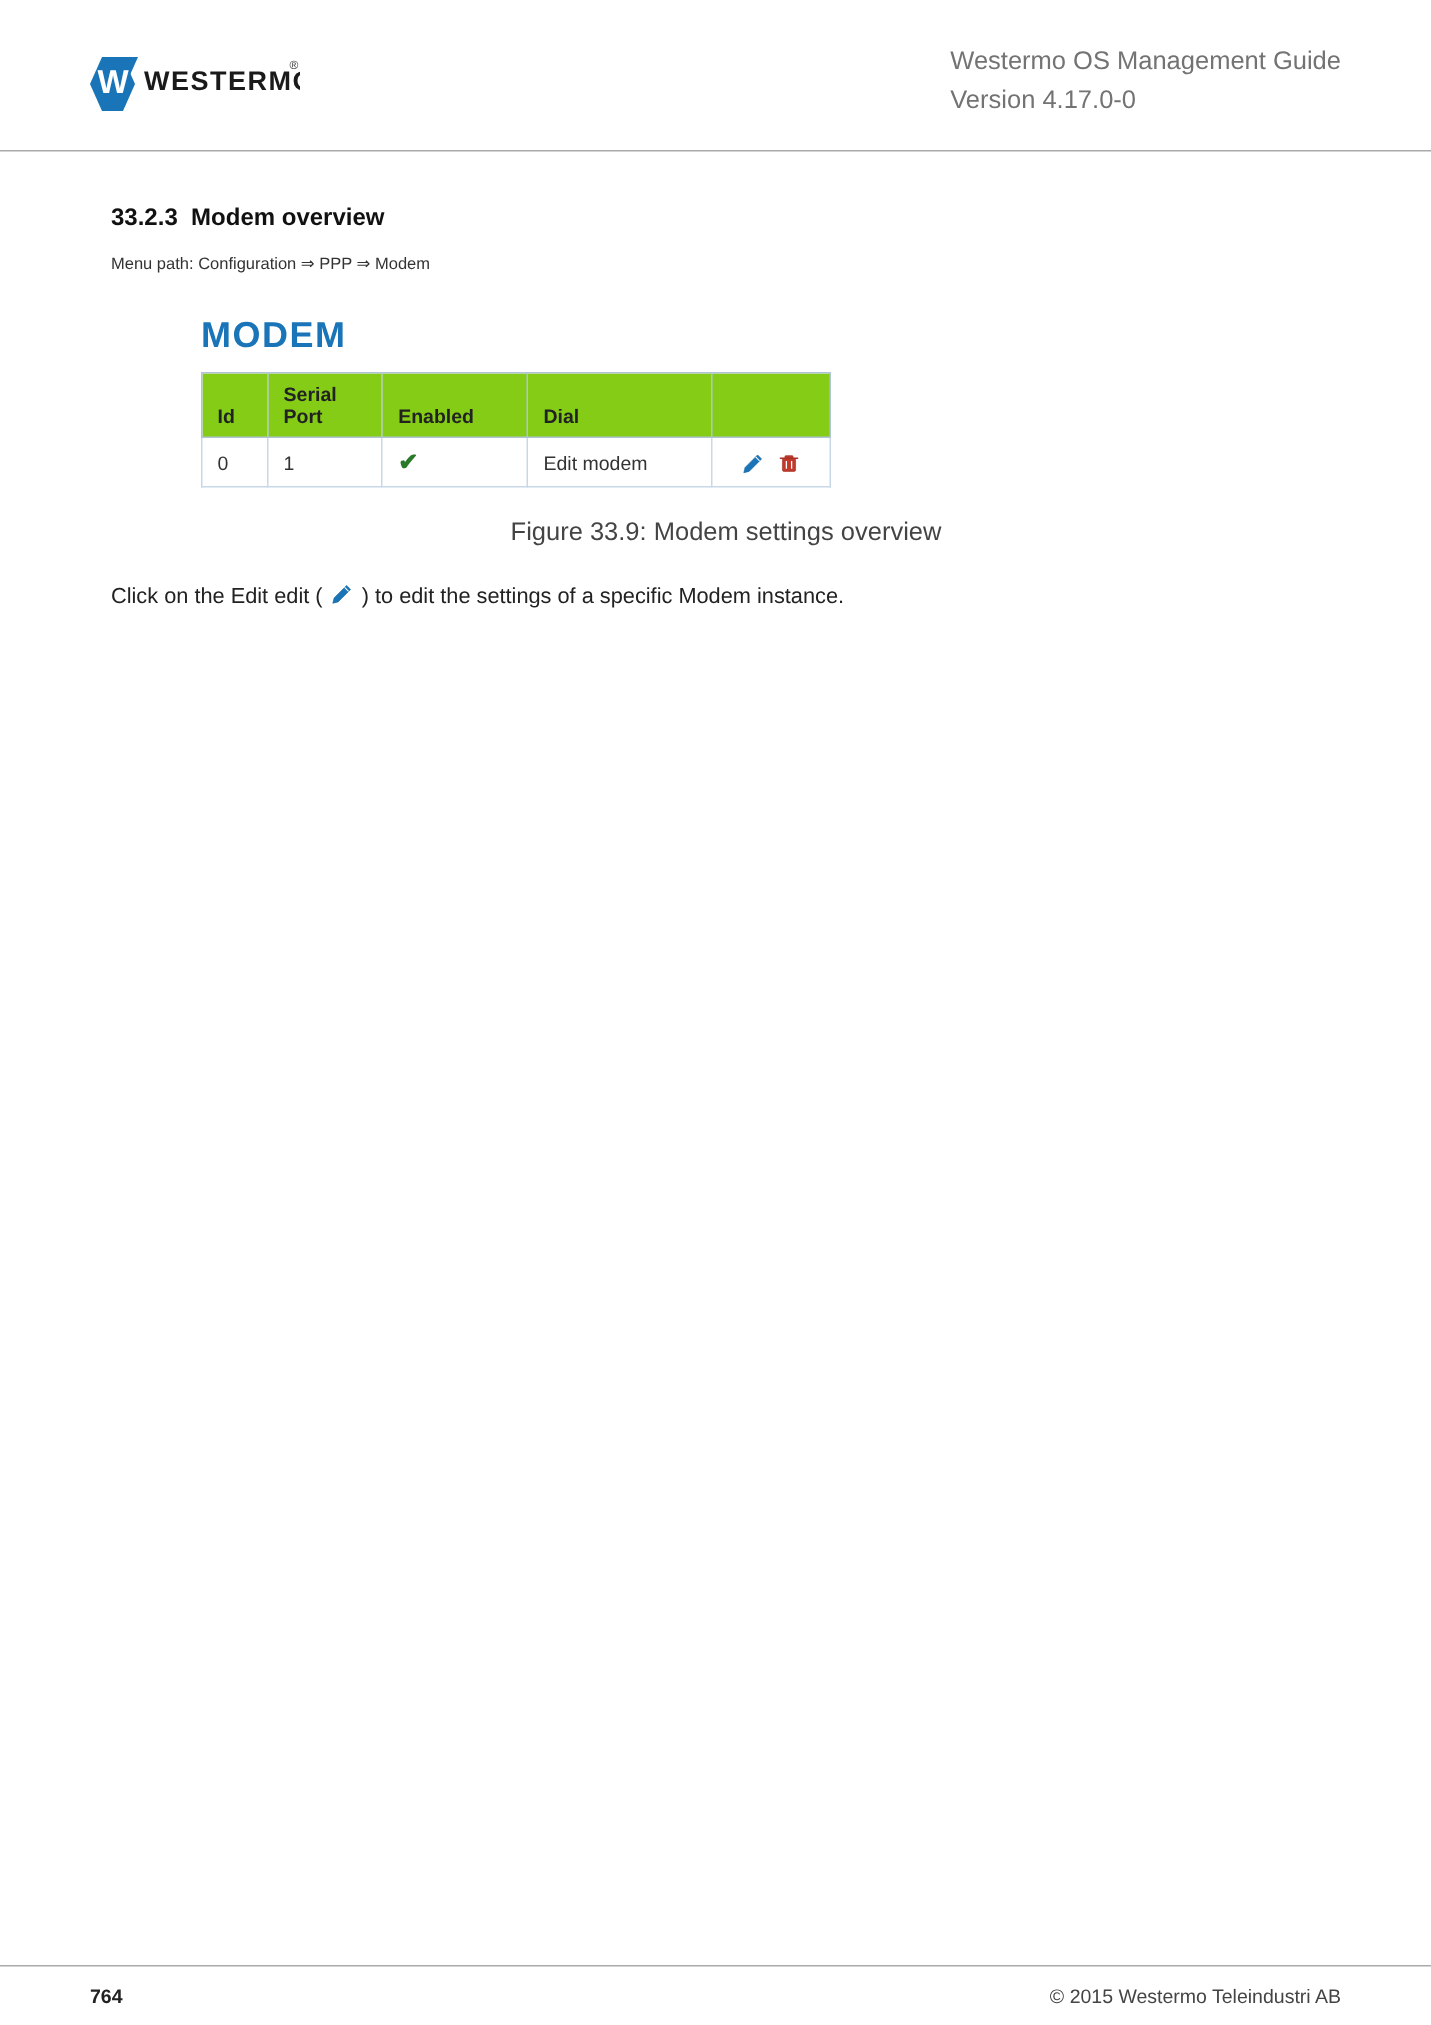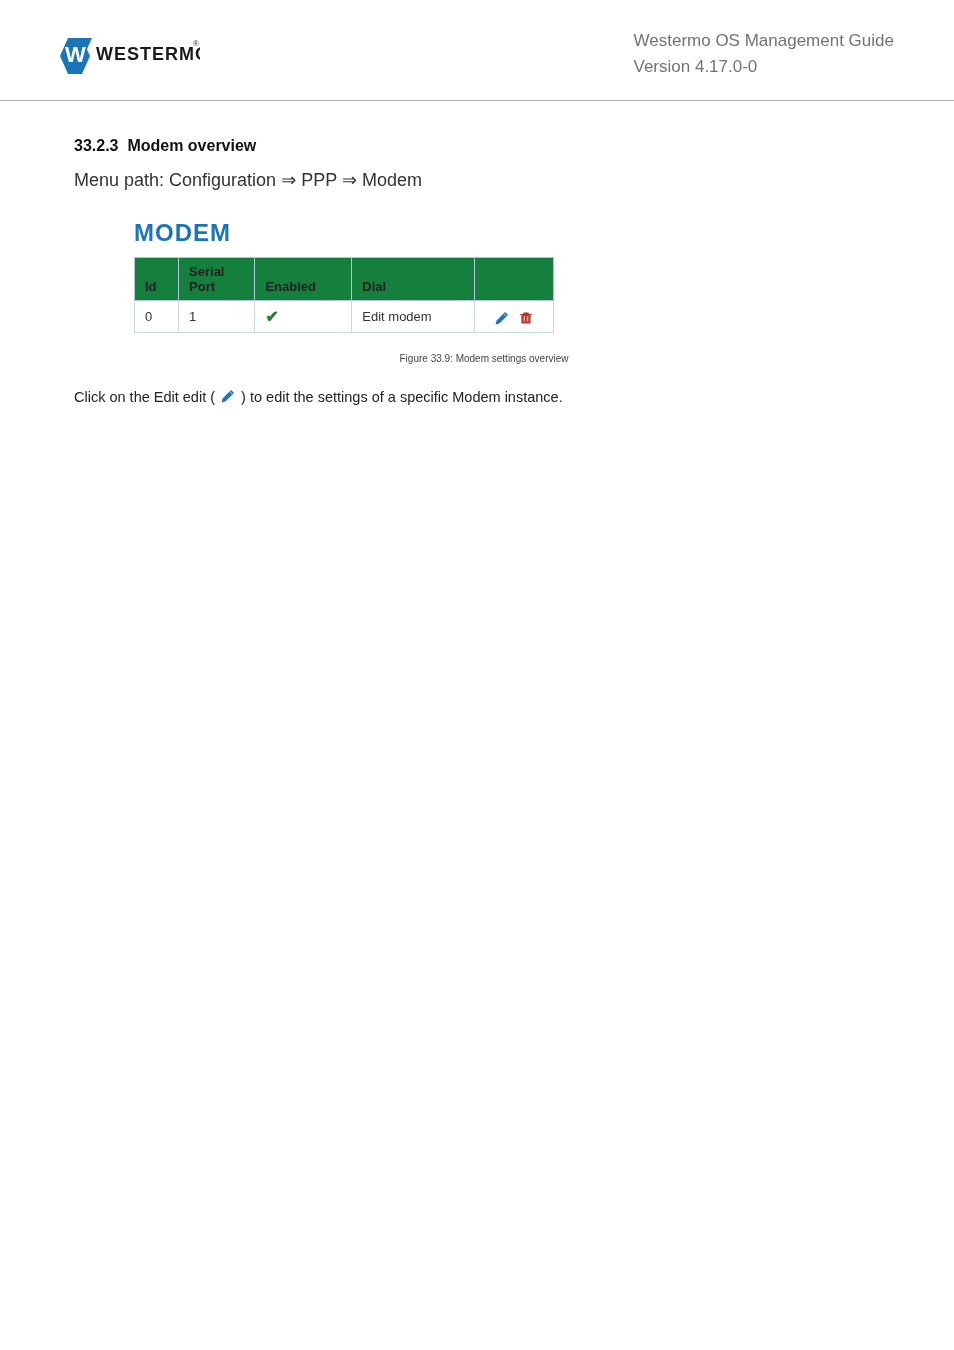--- a/index.html
+++ b/index.html
@@ -62,21 +62,21 @@
 
     .section-heading {
       font-size: 16px;
       font-weight: bold;
       font-family: Arial, Helvetica, sans-serif;
       color: #111;
       margin-bottom: 14px;
     }
 
     .menu-path {
-      font-size: 18px;
+      font-size: 11px;
       font-family: Arial, Helvetica, sans-serif;
       color: #333;
       margin-bottom: 28px;
     }
 
     
     .modem-box {
       margin-left: 60px;
       margin-bottom: 20px;
     }
@@ -92,21 +92,21 @@
 
     
     .modem-table {
       border-collapse: collapse;
       width: 420px;
       font-family: Arial, Helvetica, sans-serif;
       font-size: 13px;
     }
 
     .modem-table th {
-      background: #15803d;
+      background: #84cc16;
       border: 1px solid #b0c4d8;
       padding: 6px 10px;
       text-align: left;
       font-weight: bold;
       color: #222;
       vertical-align: bottom;
     }
 
     .modem-table td {
       border: 1px solid #c8d8e8;
@@ -142,21 +142,21 @@
     .delete-icon-btn {
       display: inline-block;
       color: #c0392b;
       font-size: 15px;
       cursor: pointer;
     }
 
     
     .figure-caption {
       text-align: center;
-      font-size: 10px;
+      font-size: 17px;
       font-family: Arial, Helvetica, sans-serif;
       color: #444;
       margin: 16px 0 22px 0;
     }
 
     
     .body-text {
       font-size: 14.5px;
       font-family: Arial, Helvetica, sans-serif;
       color: #222;
@@ -297,14 +297,18 @@
         <svg width="14" height="14" viewBox="0 0 16 16" xmlns="http://www.w3.org/2000/svg">
           <path d="M11.5 1.5 L14.5 4.5 L5 14 L1 15 L2 11 Z" fill="#1a75b8" stroke="#1565a0" stroke-width="0.5"></path>
           <path d="M10 3 L13 6" stroke="white" stroke-width="0.8" fill="none"></path>
         </svg>
       </span>
       <span>) to edit the settings of a specific Modem instance.</span>
     </div>
 
   </div>
 
+  <div class="footer">
+    <div class="footer-page">764</div>
+    <div class="footer-copy">© 2015 Westermo Teleindustri AB</div>
+  </div>
 
 </div>
 
 </body></html>

